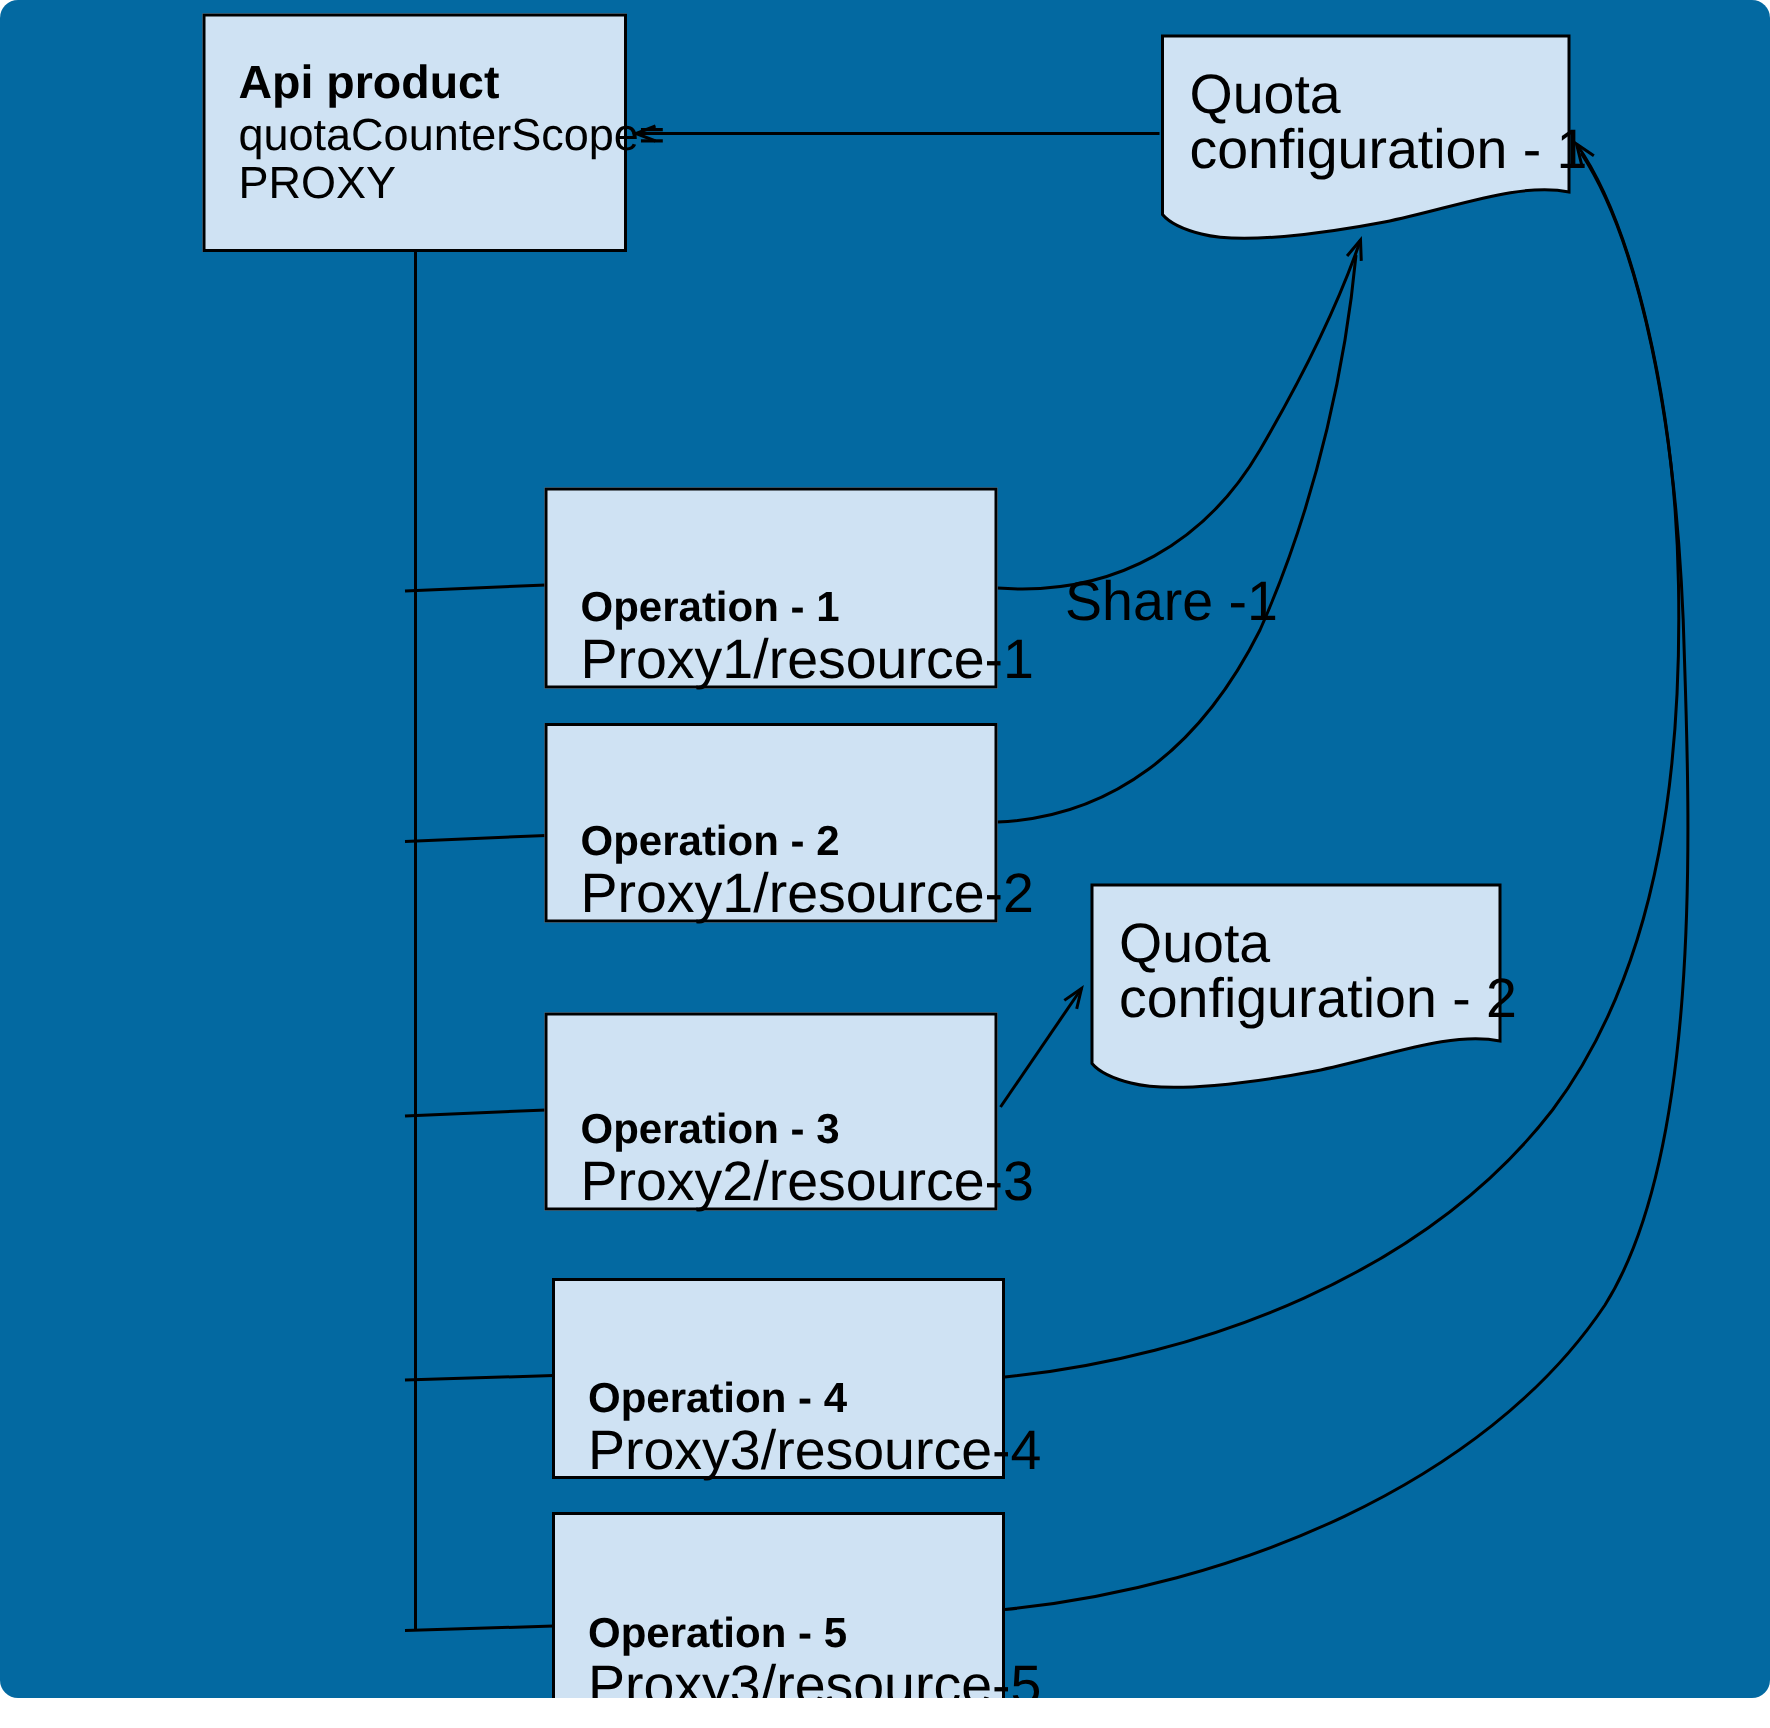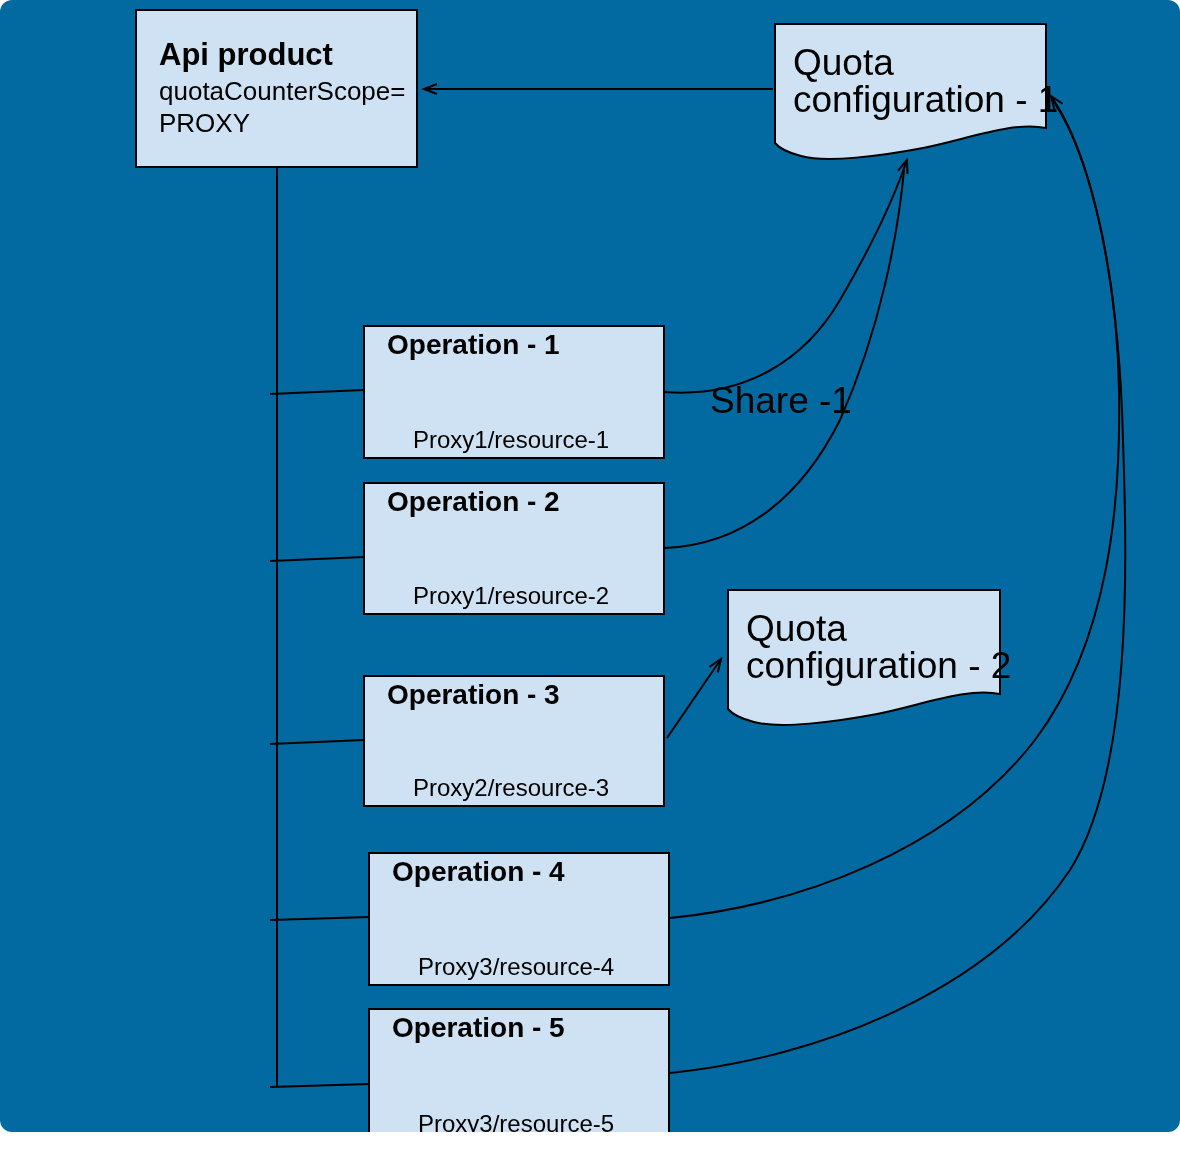--- a/index.html
+++ b/index.html
@@ -34,50 +34,49 @@
     stroke-width: 2;
     fill: none;
   }
   .node {
     position: absolute;
     background: var(--node-fill);
     border: 2.5px solid var(--stroke-color);
     box-sizing: border-box;
     display: flex;
     flex-direction: column;
-    justify-content: space-between;
+    justify-content: flex-end;
     padding-left: 22px;
     z-index: 2;
   }
   .node .op-title {
     font-weight: bold;
     font-size: 28px;
     line-height: 35px;
     white-space: nowrap;
   }
   .node .op-sub {
-    font-size: 24px;
+    font-size: 37px;
     line-height: 35px;
     white-space: nowrap;
-    margin-left: 26px;
   }
   #api-product {
     left: 135px; top: 9px;
     width: 283px; height: 159px;
     justify-content: flex-start;
     padding-top: 24px;
   }
   #api-product .api-title {
     font-weight: bold;
     font-size: 31px;
     line-height: 40px;
     white-space: nowrap;
   }
   #api-product .api-sub {
-    font-size: 26px;
+    font-size: 30px;
     line-height: 32px;
     white-space: nowrap;
   }
   #op-1 { left: 363px; top: 325px; width: 302px; height: 134px; }
   #op-2 { left: 363px; top: 482px; width: 302px; height: 133px; }
   #op-3 { left: 363px; top: 675px; width: 302px; height: 132px; }
   #op-4 { left: 368px; top: 852px; width: 302px; height: 134px; }
   #op-5 { left: 368px; top: 1008px; width: 302px; height: 135px; }
   .doc-node {
     position: absolute;

